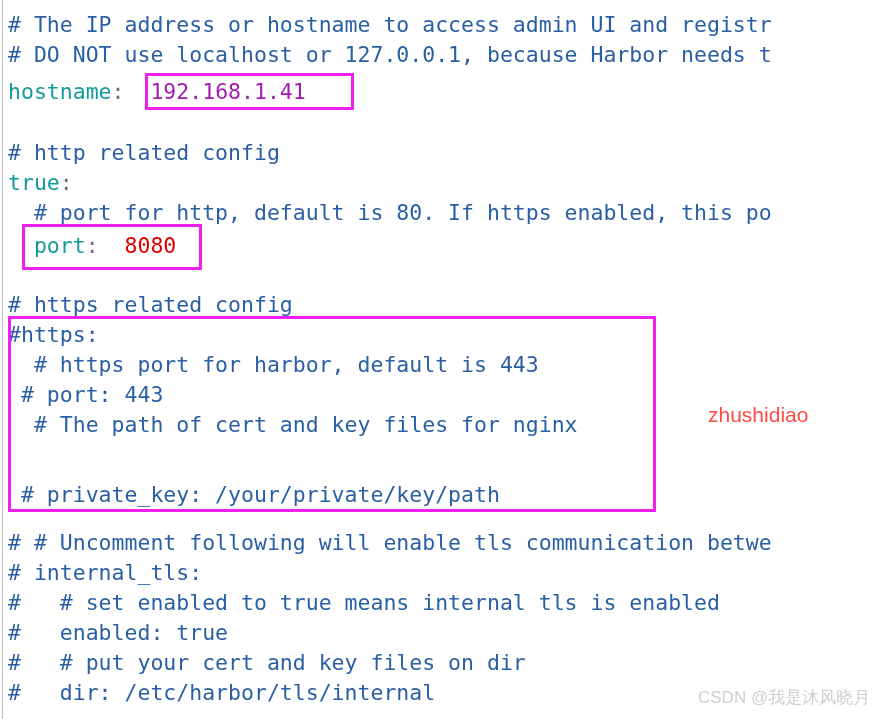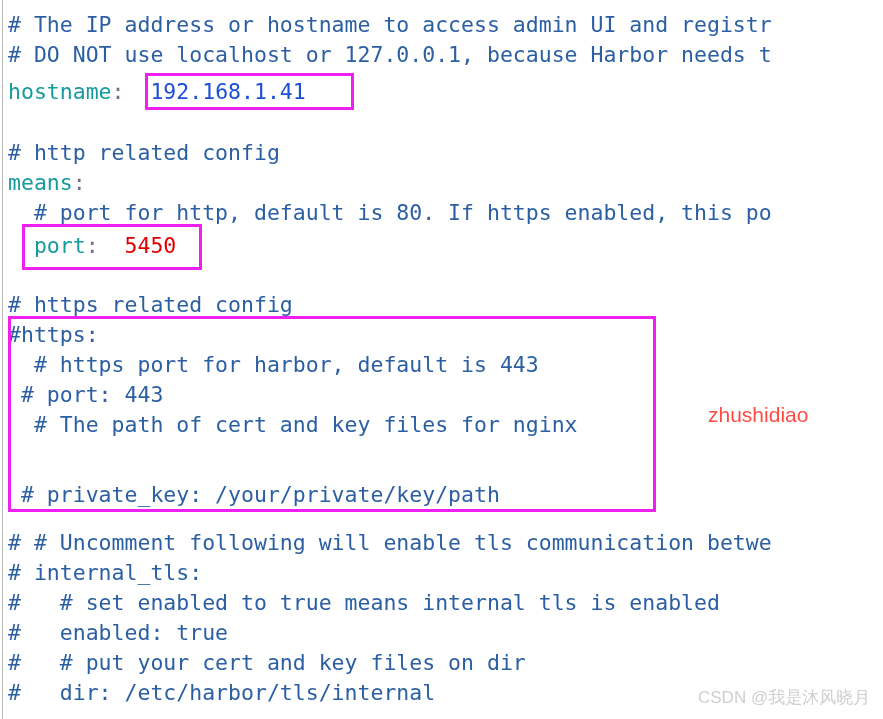--- a/index.html
+++ b/index.html
@@ -43,21 +43,21 @@
     line-height: 30px;
     letter-spacing: 0px;
     color: #2b5fa4;
   }
 
   
   .tok-comment { color: #2b5fa4; }
   .tok-key     { color: #159b9b; }
   .tok-punct   { color: #7a6a8a; }
   .tok-num     { color: #e00000; }
-  .tok-plain   { color: #1d4ed8; }
+  .tok-plain   { color: #a21caf; }
 
   
   .hl-box {
     position: absolute;
     border: 3px solid #ef1fef;
     box-sizing: border-box;
     background: transparent;
     pointer-events: none;
   }
 
@@ -84,23 +84,23 @@
 </head>
 <body>
 
 <div id="gutter-rule"></div>
 
 <div id="code-area">
     <div class="code-line" style="top: 10px;"><span class="tok-comment"># The IP address or hostname to access admin UI and registr</span></div>
     <div class="code-line" style="top: 40px; text-align: right;"><span class="tok-comment"># DO NOT use localhost or 127.0.0.1, because Harbor needs t</span></div>
     <div class="code-line" style="top: 77px;"><span class="tok-key">hostname</span><span class="tok-punct">:  </span><span class="tok-plain">192.168.1.41</span></div>
     <div class="code-line" style="top: 138px;"><span class="tok-comment"># http related config</span></div>
-    <div class="code-line" style="top: 168px;"><span class="tok-key">means</span><span class="tok-punct">:</span></div>
+    <div class="code-line" style="top: 168px;"><span class="tok-key">true</span><span class="tok-punct">:</span></div>
     <div class="code-line" style="top: 198px;"><span class="tok-comment">  # port for http, default is 80. If https enabled, this po</span></div>
-    <div class="code-line" style="top: 231px;"><span class="tok-key">  port</span><span class="tok-punct">: </span><span class="tok-num"> 5450</span></div>
+    <div class="code-line" style="top: 231px;"><span class="tok-key">  port</span><span class="tok-punct">: </span><span class="tok-num"> 8080</span></div>
     <div class="code-line" style="top: 320px;"><span class="tok-comment">#https:</span></div>
     <div class="code-line" style="top: 290px;"><span class="tok-comment"># https related config</span></div>
     <div class="code-line" style="top: 350px;"><span class="tok-comment">  # https port for harbor, default is 443</span></div>
     <div class="code-line" style="top: 380px;"><span class="tok-comment"> # port: 443</span></div>
     <div class="code-line" style="top: 410px;"><span class="tok-comment">  # The path of cert and key files for nginx</span></div>
     <div class="code-line" style="top: 480px;"><span class="tok-comment"> # private_key: /your/private/key/path</span></div>
     <div class="code-line" style="top: 528px;"><span class="tok-comment"># # Uncomment following will enable tls communication betwe</span></div>
     <div class="code-line" style="top: 558px;"><span class="tok-comment"># internal_tls:</span></div>
     <div class="code-line" style="top: 588px;"><span class="tok-comment">#   # set enabled to true means internal tls is enabled</span></div>
     <div class="code-line" style="top: 618px;"><span class="tok-comment">#   enabled: true</span></div>

